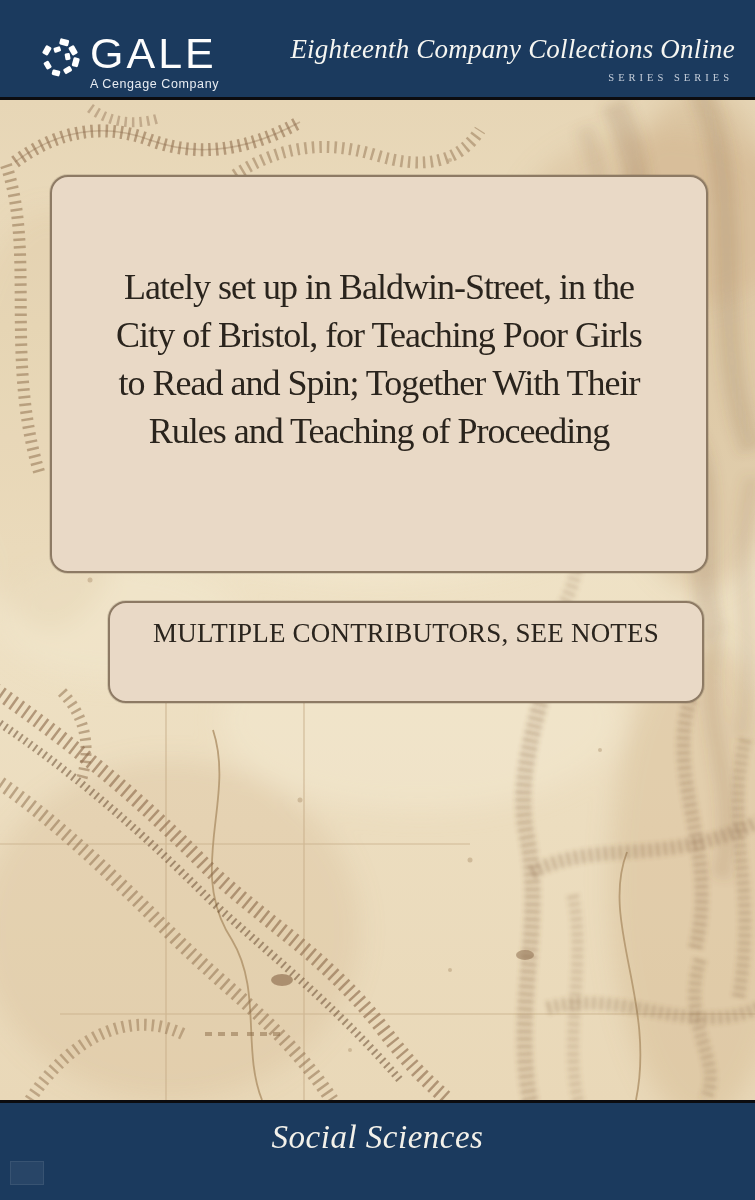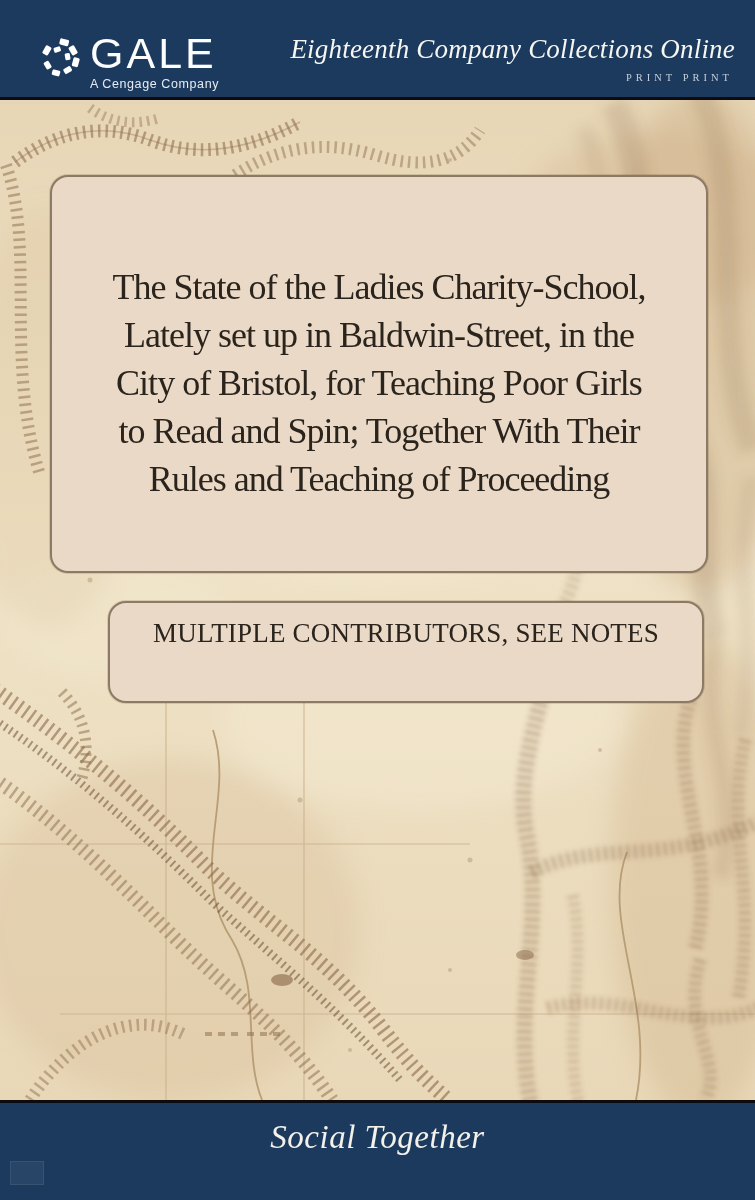--- a/index.html
+++ b/index.html
@@ -211,33 +211,32 @@
               <rect x="-3" y="-9" width="6" height="4.5" rx="1.1"></rect>
             </g>
         </g>
       </svg>
       <div class="brand-text">
         <span class="brand-name">GALE</span>
         <span class="brand-tagline">A Cengage Company</span>
       </div>
     </div>
     <div class="series-title">Eighteenth Company Collections Online</div>
-    <div class="series-subtitle">PRINT PRINT</div>
+    <div class="series-subtitle">SERIES SERIES</div>
   </div>
 
   <div class="panel title-panel">
-    <div class="title-line">The State of the Ladies Charity-School,</div>
     <div class="title-line">Lately set up in Baldwin-Street, in the</div>
     <div class="title-line">City of Bristol, for Teaching Poor Girls</div>
     <div class="title-line">to Read and Spin; Together With Their</div>
     <div class="title-line">Rules and Teaching of Proceeding</div>
   </div>
 
   <div class="panel author-panel">
     <div class="author-text">MULTIPLE CONTRIBUTORS, SEE NOTES</div>
   </div>
 
   <div class="band-bottom">
-    <div class="category">Social Together</div>
+    <div class="category">Social Sciences</div>
     <div class="footer-watermark"></div>
   </div>
 
 </div>
 
 </body></html>

